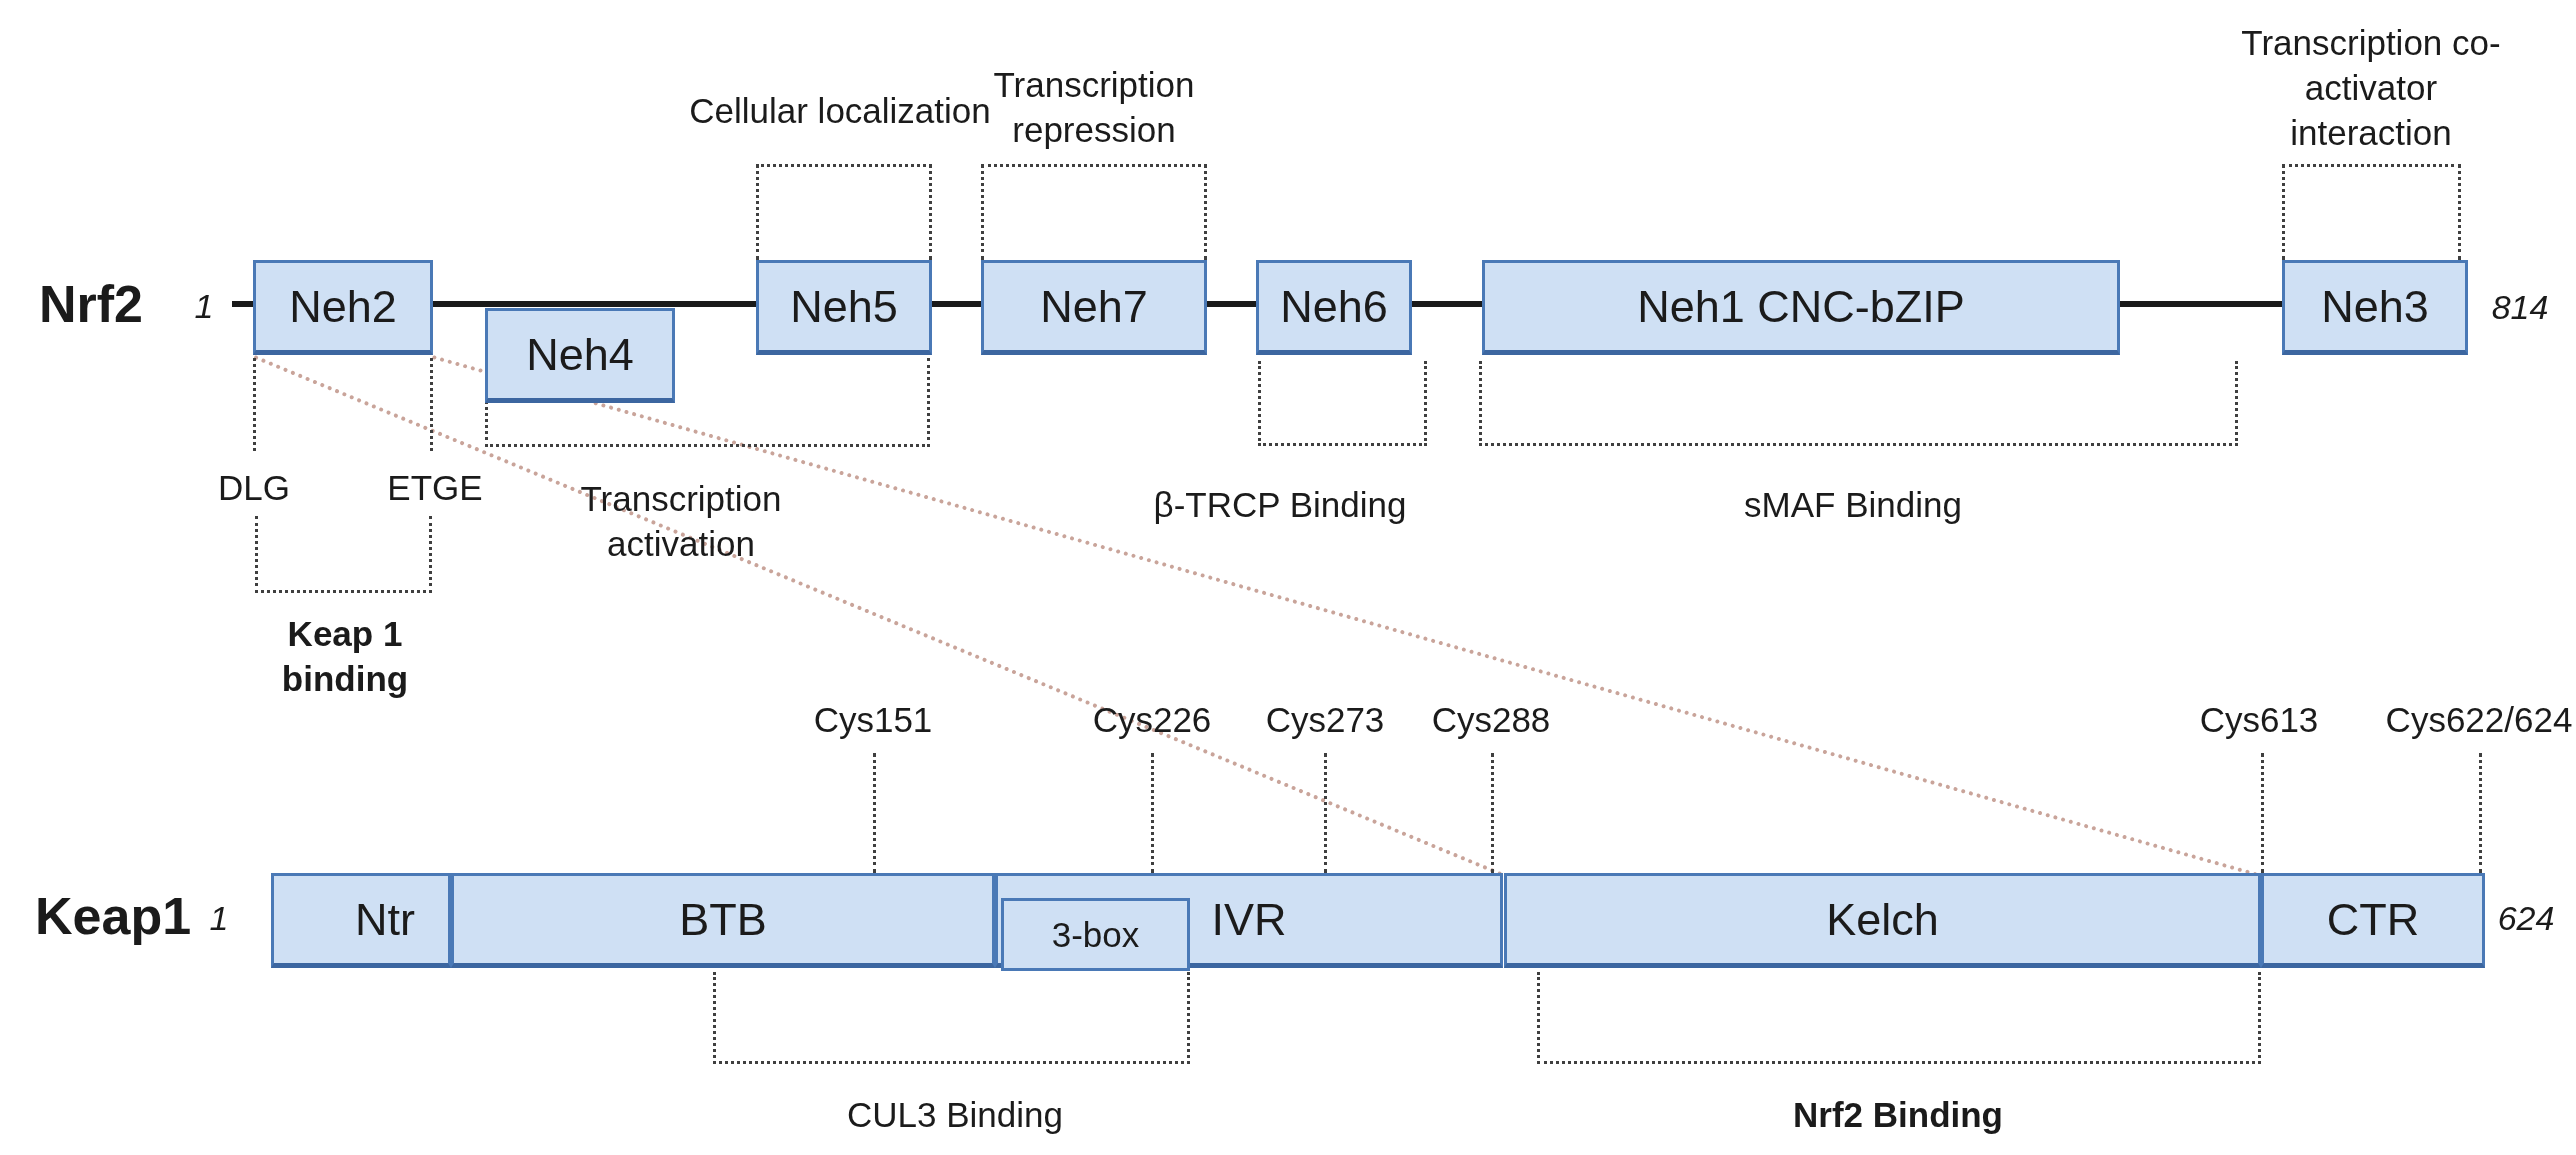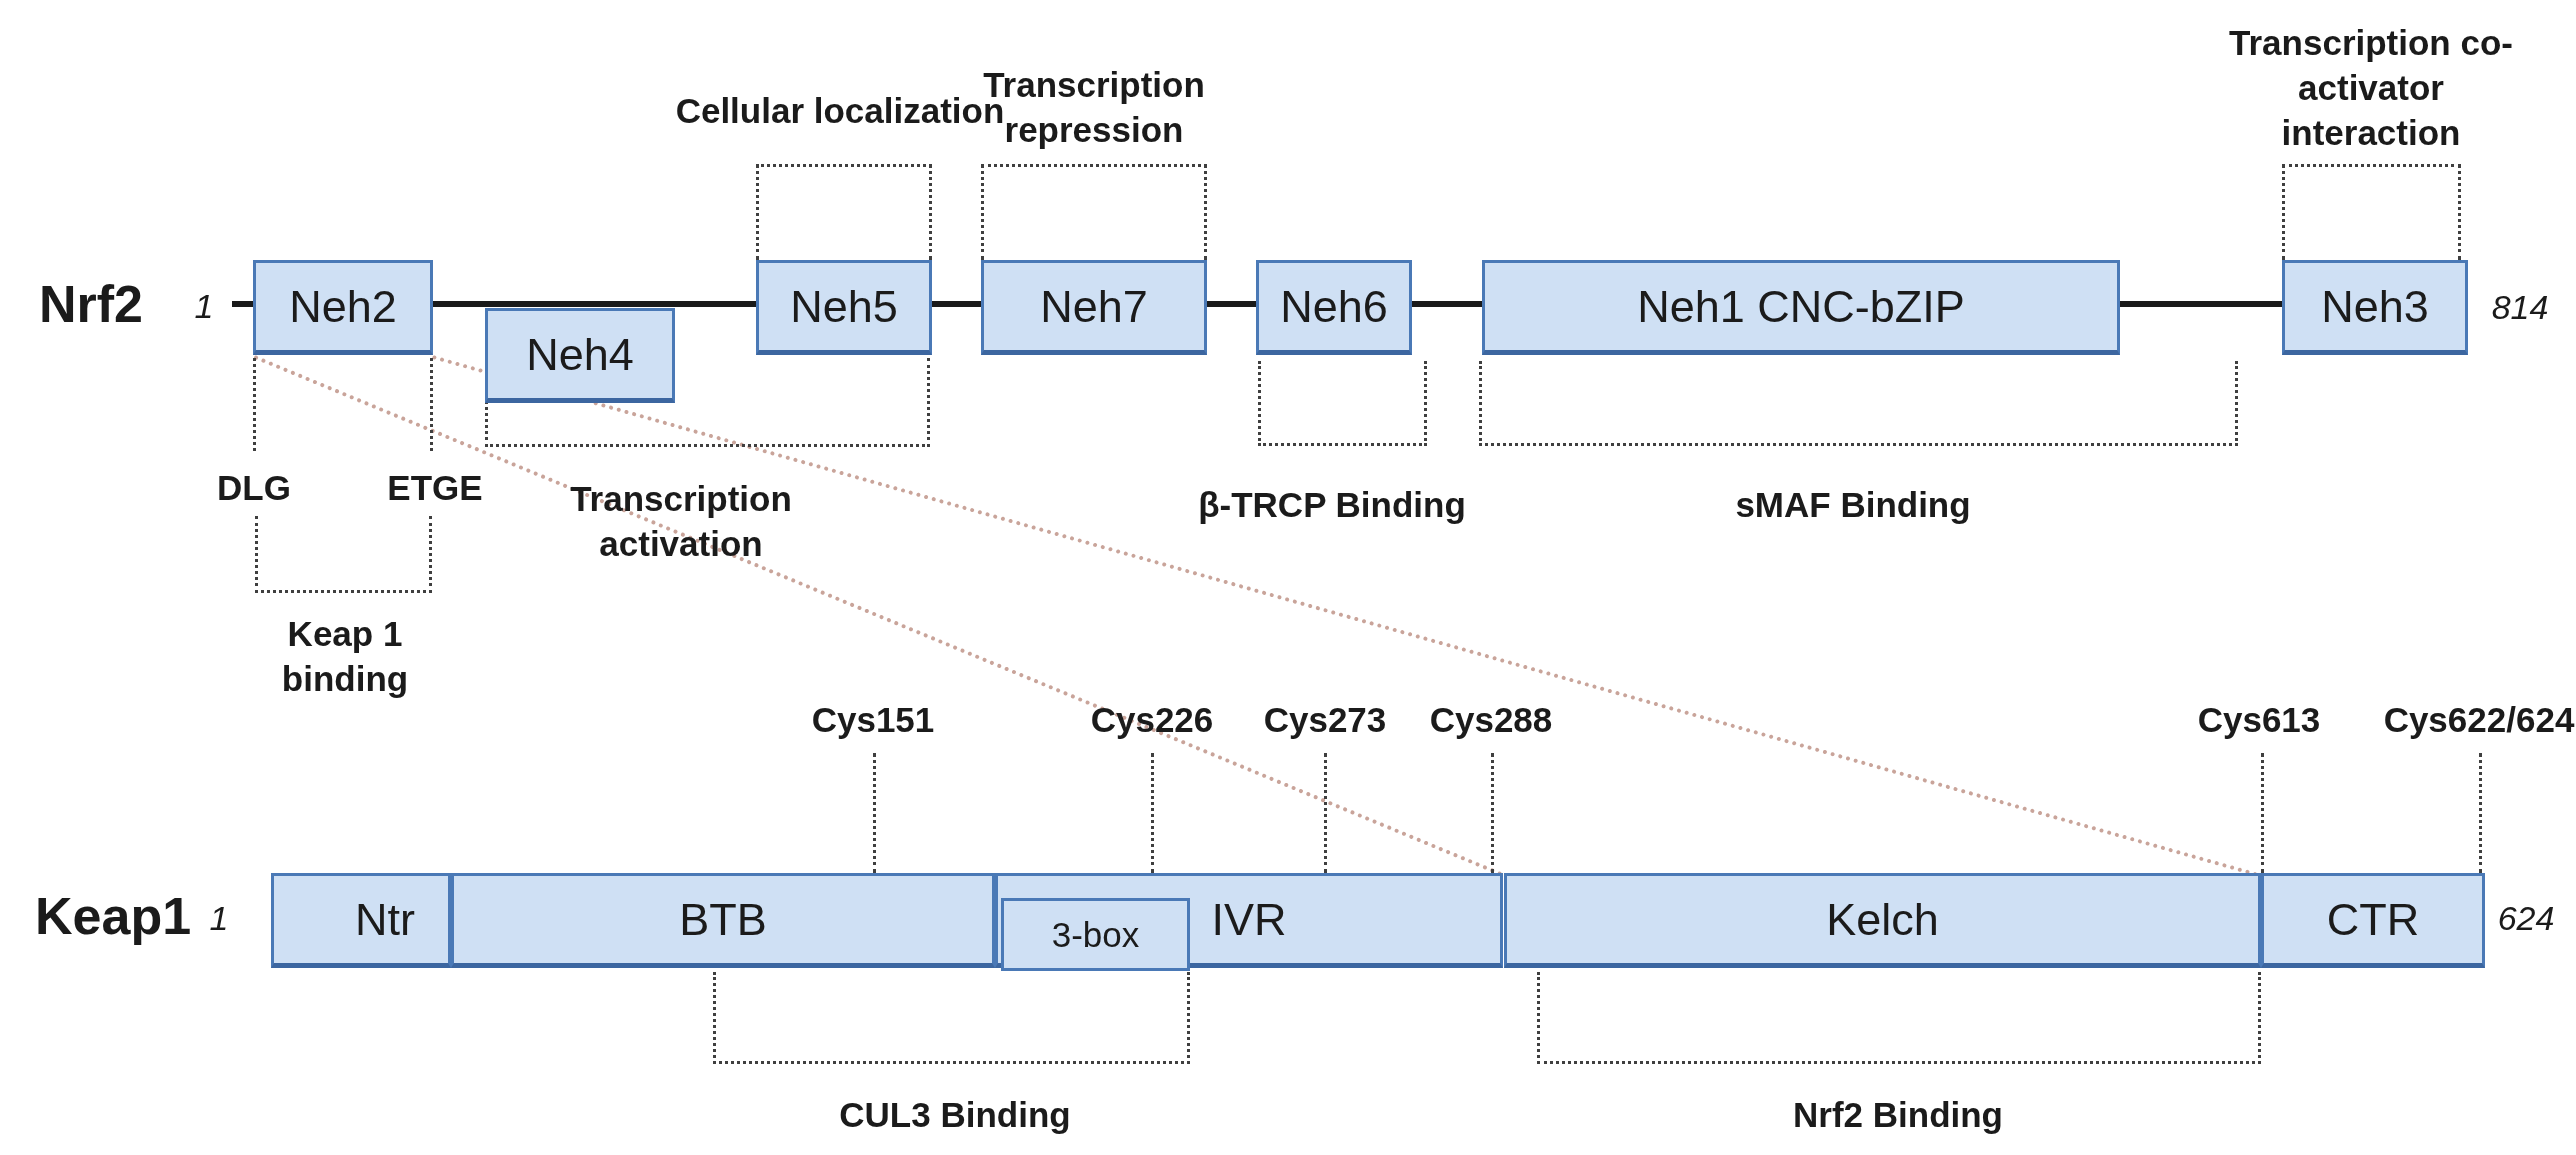--- a/index.html
+++ b/index.html
@@ -24,21 +24,21 @@
     background:var(--domain-fill);
     border:3.2px solid var(--domain-border);
     border-bottom:5.6px solid var(--domain-border-dark);
     display:flex;align-items:center;justify-content:center;
     font-size:45px;z-index:3;
   }
   .domain.k{top:873px;}
   .backbone{position:absolute;height:6.4px;background:var(--backbone);z-index:2;}
   .protein-title{position:absolute;font-size:52px;font-weight:bold;z-index:5;}
   .terminus{position:absolute;font-size:34px;font-style:italic;transform:translateX(-50%);z-index:5;white-space:nowrap;}
-  .lbl{position:absolute;font-size:35px;transform:translateX(-50%);text-align:center;line-height:1.28;z-index:5;font-weight:bold;}
+  .lbl{position:absolute;font-size:35px;transform:translateX(-50%);text-align:center;line-height:1.28;z-index:5;}
   .nowrap{white-space:nowrap;}
   .bold{font-weight:bold;}
   .rect-up{
     position:absolute;box-sizing:border-box;height:96px;top:164px;
     border:3.2px dotted var(--annotation-line);border-bottom:none;z-index:1;
   }
   .vdash{position:absolute;width:0;border-left:3.2px dotted var(--annotation-line);z-index:1;}
   .bracket-down{
     position:absolute;box-sizing:border-box;
     border-left:3.2px dotted var(--annotation-line);
@@ -93,21 +93,21 @@
   <div class="lbl nowrap" style="left:254px;top:466px;">DLG</div>
   <div class="lbl nowrap" style="left:435px;top:466px;">ETGE</div>
 
   <div class="bracket-down" style="left:255px;top:516px;width:177px;height:77px;"></div>
   <div class="lbl bold" style="left:345px;top:612px;width:161px;">Keap 1 binding</div>
 
   <div class="bracket-down" style="left:485px;top:358px;width:445px;height:89px;"></div>
   <div class="lbl" style="left:681px;top:477px;width:250px;">Transcription activation</div>
 
   <div class="bracket-down" style="left:1258px;top:361px;width:169px;height:85px;"></div>
-  <div class="lbl nowrap" style="left:1332px;top:483px;">β-TRCP Binding</div>
+  <div class="lbl nowrap" style="left:1280px;top:483px;">β-TRCP Binding</div>
 
   <div class="bracket-down" style="left:1479px;top:361px;width:759px;height:85px;"></div>
   <div class="lbl nowrap" style="left:1853px;top:483px;">sMAF Binding</div>
 
   <div class="lbl nowrap" style="left:873px;top:698px;">Cys151</div>
   <div class="lbl nowrap" style="left:1152px;top:698px;">Cys226</div>
   <div class="lbl nowrap" style="left:1325px;top:698px;">Cys273</div>
   <div class="lbl nowrap" style="left:1491px;top:698px;">Cys288</div>
   <div class="lbl nowrap" style="left:2259px;top:698px;">Cys613</div>
   <div class="lbl nowrap" style="left:2479px;top:698px;">Cys622/624</div>

